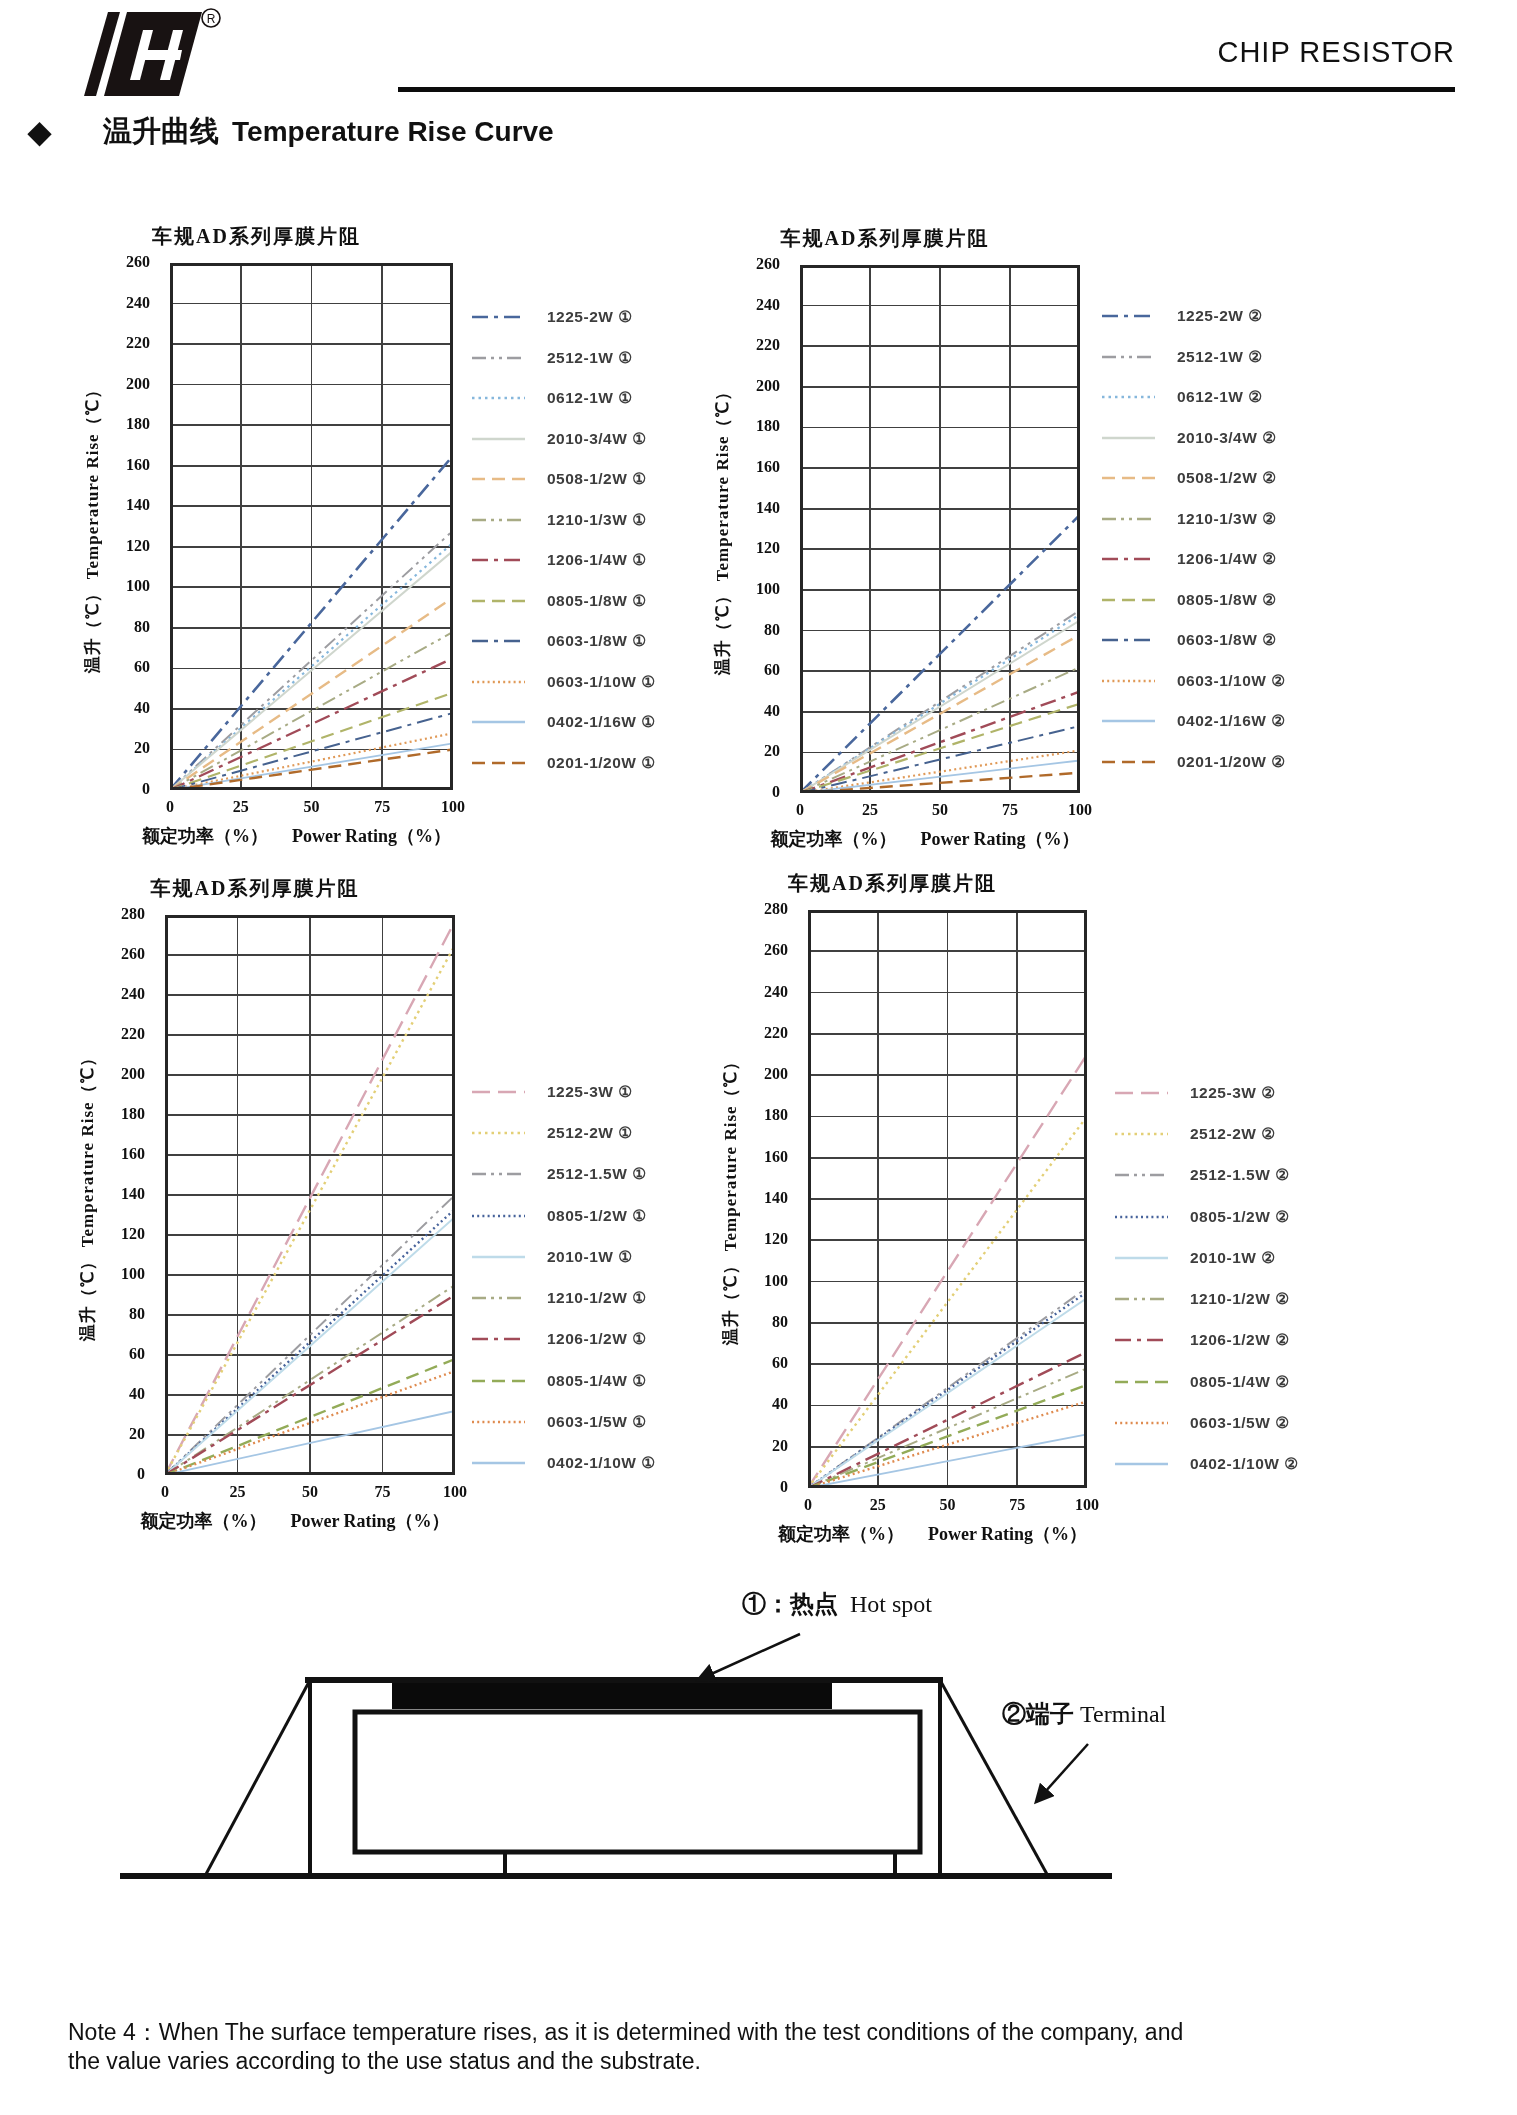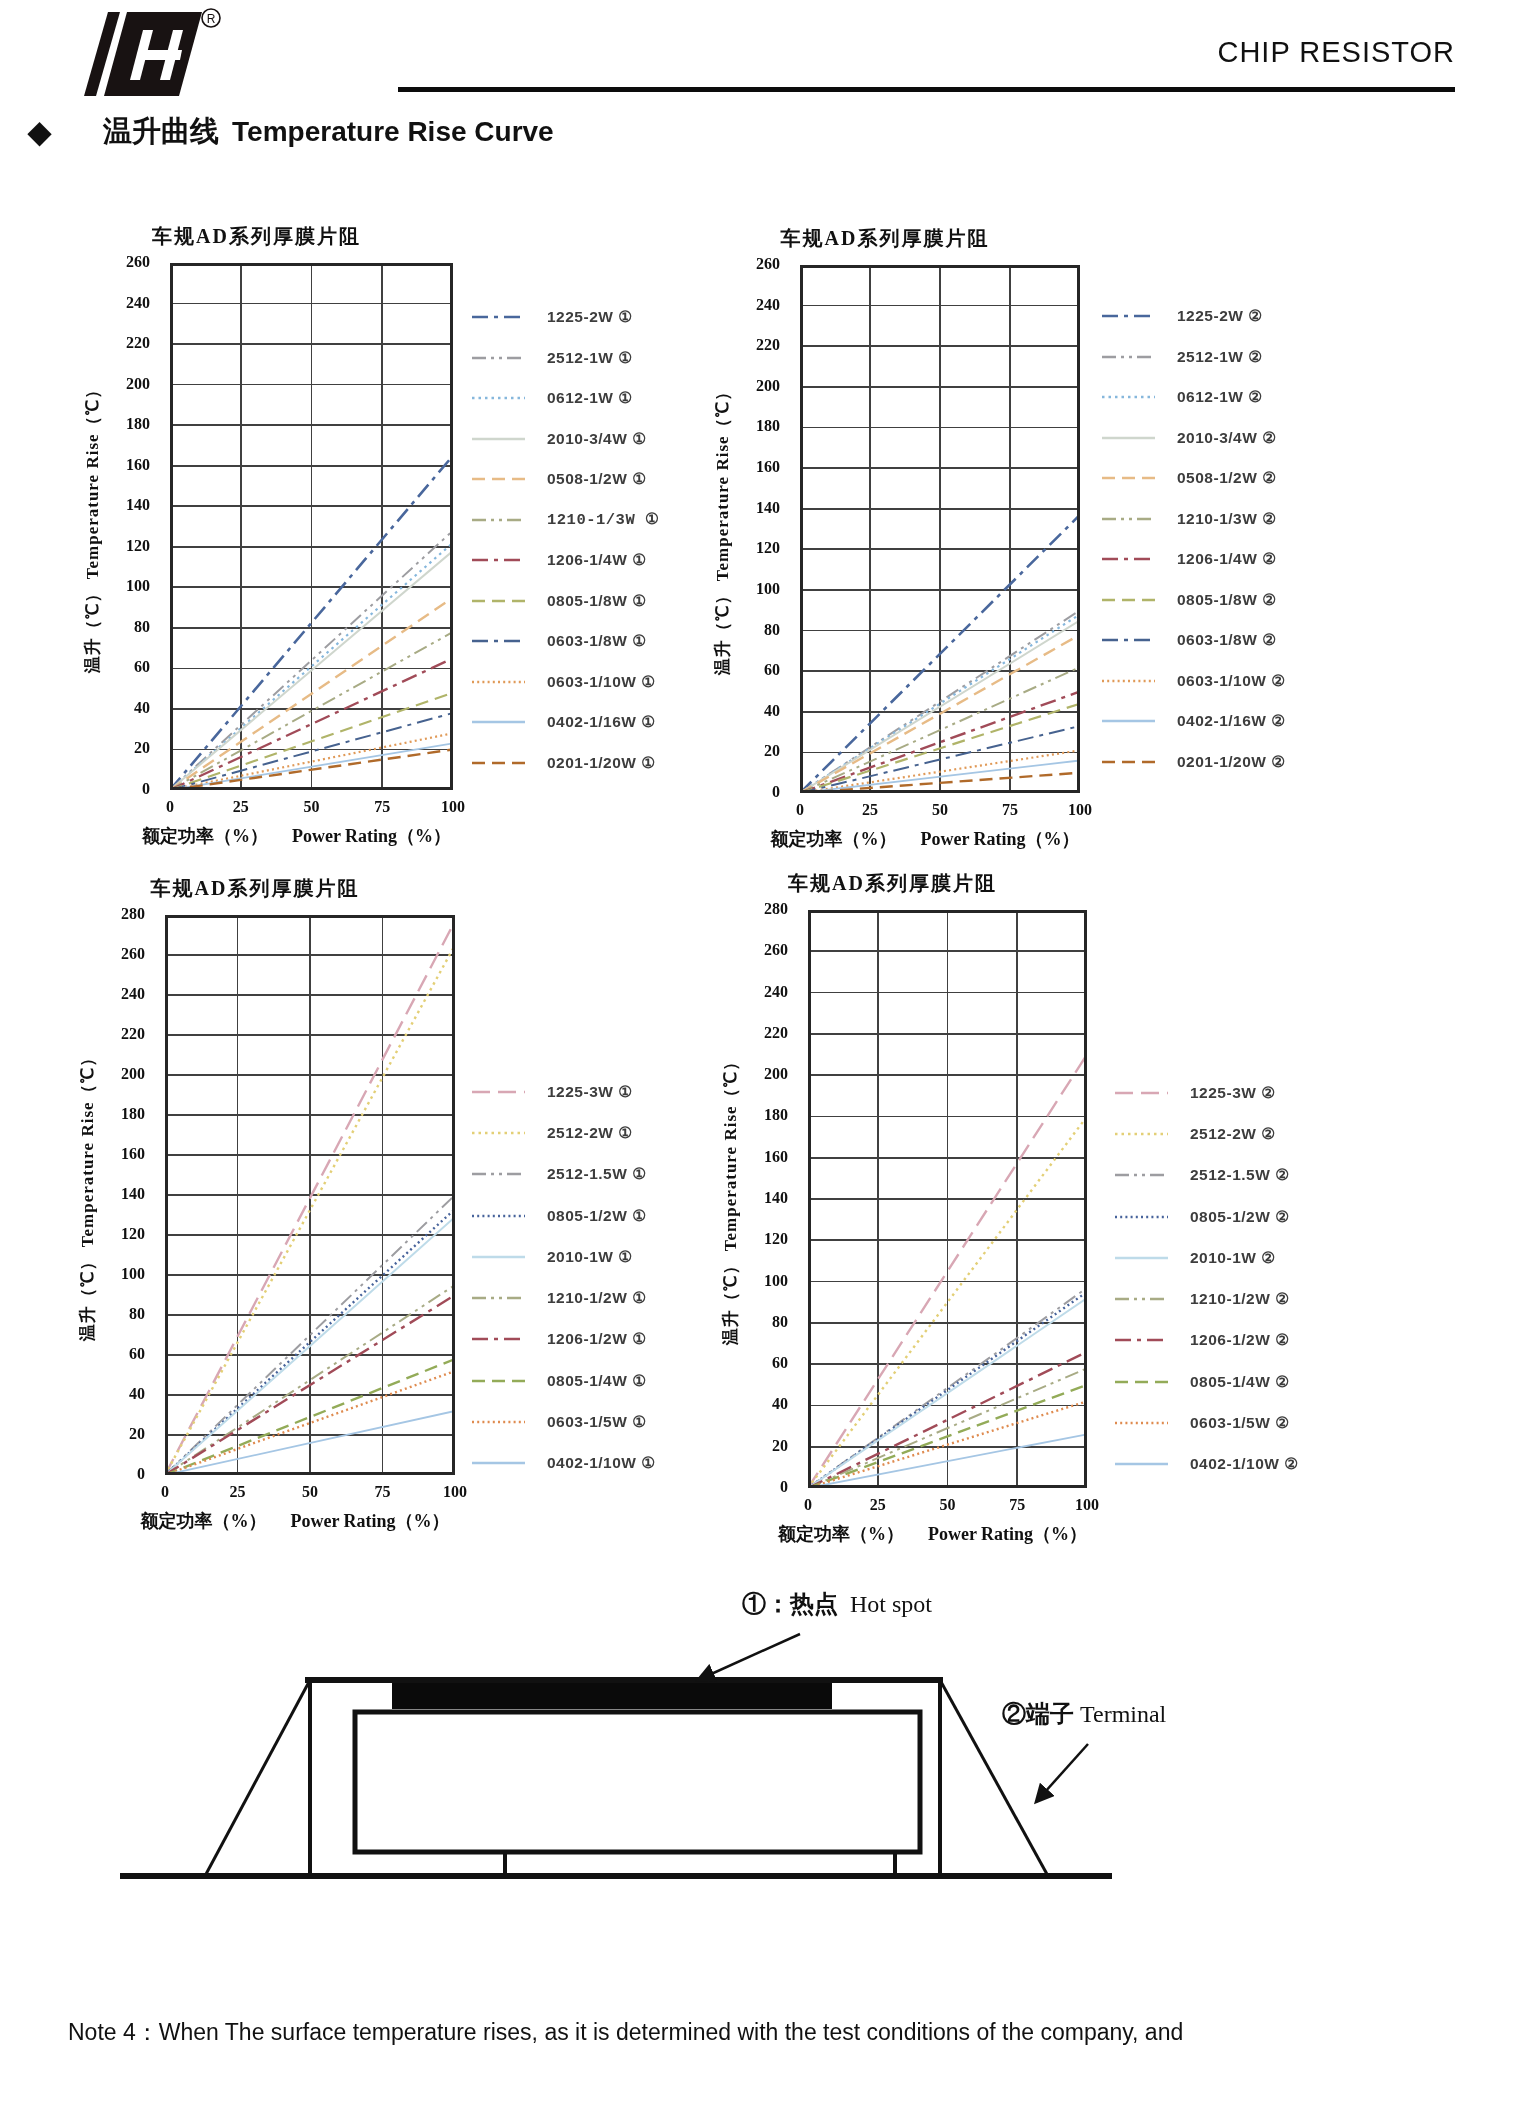--- a/index.html
+++ b/index.html
@@ -163,21 +163,21 @@
             <line x1="2" y1="7" x2="55" y2="7" stroke="#cfd6cd" stroke-width="2.4"></line>
           </svg>
           <span class="legend-label">2010-3/4W ①</span>
         </div>
         <div class="legend-row" style="height: 40.5px;">
           <svg width="57" height="14">
             <line x1="2" y1="7" x2="55" y2="7" stroke="#e7bb86" stroke-width="2.4" stroke-dasharray="13 7"></line>
           </svg>
           <span class="legend-label">0508-1/2W ①</span>
         </div>
-        <div class="legend-row" style="height: 40.5px; font-family: Liberation Mono, monospace;">
+        <div class="legend-row" style="height: 40.5px;">
           <svg width="57" height="14">
             <line x1="2" y1="7" x2="55" y2="7" stroke="#a8ab85" stroke-width="2.4" stroke-dasharray="14 5 3 5 3 5"></line>
           </svg>
           <span class="legend-label">1210-1/3W ①</span>
         </div>
         <div class="legend-row" style="height: 40.5px;">
           <svg width="57" height="14">
             <line x1="2" y1="7" x2="55" y2="7" stroke="#a14b58" stroke-width="2.4" stroke-dasharray="16 6 4 6"></line>
           </svg>
           <span class="legend-label">1206-1/4W ①</span>
@@ -626,15 +626,16 @@
   </svg>
   <div class="diagram-label" id="hotspot-label">
     <span class="cn">①：热点</span>&nbsp;&nbsp;<span>Hot spot</span>
   </div>
   <div class="diagram-label" id="terminal-label">
     <span class="cn">②端子</span>&nbsp;<span>Terminal</span>
   </div>
 
   <div id="notes">
     <div>Note 4：When The surface temperature rises, as it is determined with the test conditions of the company, and</div>
+    <div>the value varies according to the use status and the substrate.</div>
   </div>
 
 </div>
 
 </body></html>

